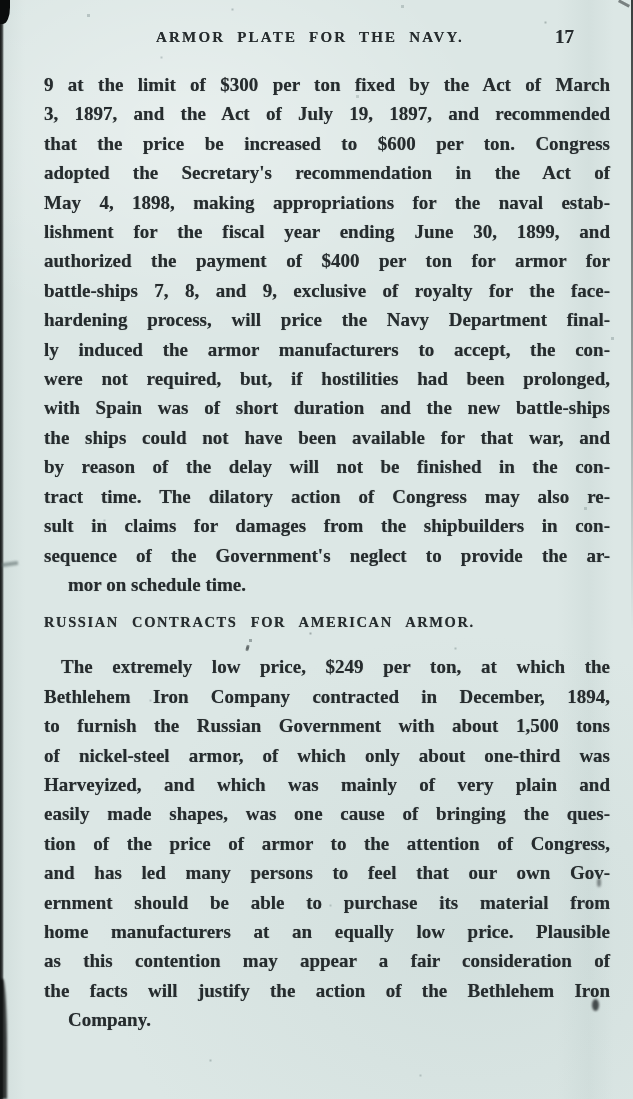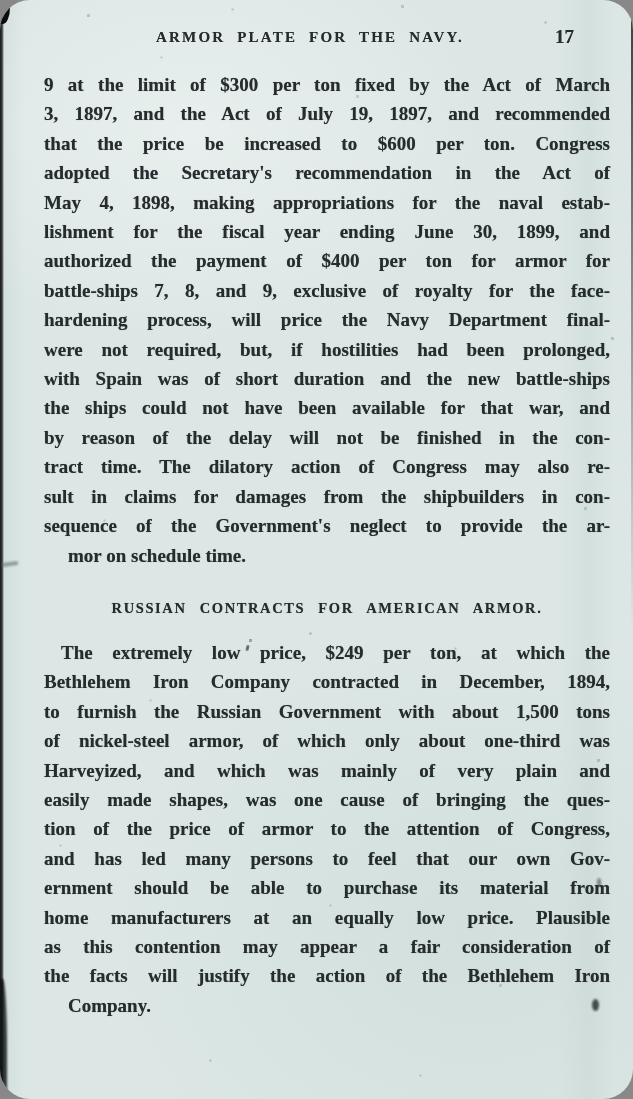--- a/index.html
+++ b/index.html
@@ -8,21 +8,20 @@
     position: relative;
     width: 633px;
     height: 1099px;
     overflow: hidden;
     background-color: var(--page-bg, #dce7e5);
     background-image:
       radial-gradient(ellipse 420px 300px at 30% 12%, rgba(255,255,255,0.35), rgba(255,255,255,0) 70%),
       radial-gradient(ellipse 500px 400px at 75% 85%, rgba(175,195,193,0.22), rgba(175,195,193,0) 75%),
       linear-gradient(to right, rgba(160,180,178,0.18) 0%, rgba(160,180,178,0) 4%, rgba(160,180,178,0) 88%, rgba(160,180,178,0.14) 93%, rgba(160,180,178,0) 97%);
     font-family: "Liberation Serif", "DejaVu Serif", serif;
-    border-radius: 30px;
   }
 
   
   .edge-left {
     position: absolute; left: 0; top: 0; width: 4px; height: 100%;
     background: linear-gradient(to right, #0b0e0e 0%, #12302e00 100%);
     background-color: transparent;
     background: linear-gradient(to right, rgba(10,12,12,0.95) 0%, rgba(10,12,12,0.75) 55%, rgba(10,12,12,0) 100%);
   }
   .corner-blot-topleft {
@@ -95,25 +94,24 @@
     font-size: 19px; font-weight: bold;
     line-height: 29.4px;
     color: var(--ink, #262c2e);
     text-shadow: 0 0 0.7px rgba(38,44,46,0.55);
   }
   .para { margin: 0; }
   .line { text-align: justify; text-align-last: justify; }
   .line.last { text-align-last: left; margin-left: 24px; }
   .line.first-indent { text-indent: 17px; }
   .section-heading {
-    text-align: center;
     font-size: 14.5px; font-weight: bold;
     letter-spacing: 1.6px; word-spacing: 8px;
     line-height: 24px;
-    margin-top: 26px; margin-bottom: 18px;
+    margin-top: 11px; margin-bottom: 18px;
   }
 </style>
 </head>
 <body>
 
 <div class="page">
 
   <div class="edge-left"></div>
   <div class="corner-blot-topleft"></div>
   <div class="corner-blot-bottomleft"></div>
@@ -132,20 +130,21 @@
       <div class="para">
         <div class="line">9 at the limit of $300 per ton fixed by the Act of March</div>
         <div class="line">3, 1897, and the Act of July 19, 1897, and recommended</div>
         <div class="line">that the price be increased to $600 per ton.  Congress</div>
         <div class="line">adopted the Secretary's recommendation in the Act of</div>
         <div class="line">May 4, 1898, making appropriations for the naval estab-</div>
         <div class="line">lishment for the fiscal year ending June 30, 1899, and</div>
         <div class="line">authorized the payment of $400 per ton for armor for</div>
         <div class="line">battle-ships 7, 8, and 9, exclusive of royalty for the face-</div>
         <div class="line">hardening process, will price the Navy Department final-</div>
+        <div class="line">ly induced the armor manufacturers to accept, the con-</div>
         <div class="line">were not required, but, if hostilities had been prolonged,</div>
         <div class="line">with Spain was of short duration and the new battle-ships</div>
         <div class="line">the ships could not have been available for that war, and</div>
         <div class="line">by reason of the delay will not be finished in the con-</div>
         <div class="line">tract time.  The dilatory action of Congress may also re-</div>
         <div class="line">sult in claims for damages from the shipbuilders in con-</div>
         <div class="line">sequence of the Government's neglect to provide the ar-</div>
         <div class="line last">mor on schedule time.</div>
       </div>
       <div class="section-heading">RUSSIAN CONTRACTS FOR AMERICAN ARMOR.</div>

